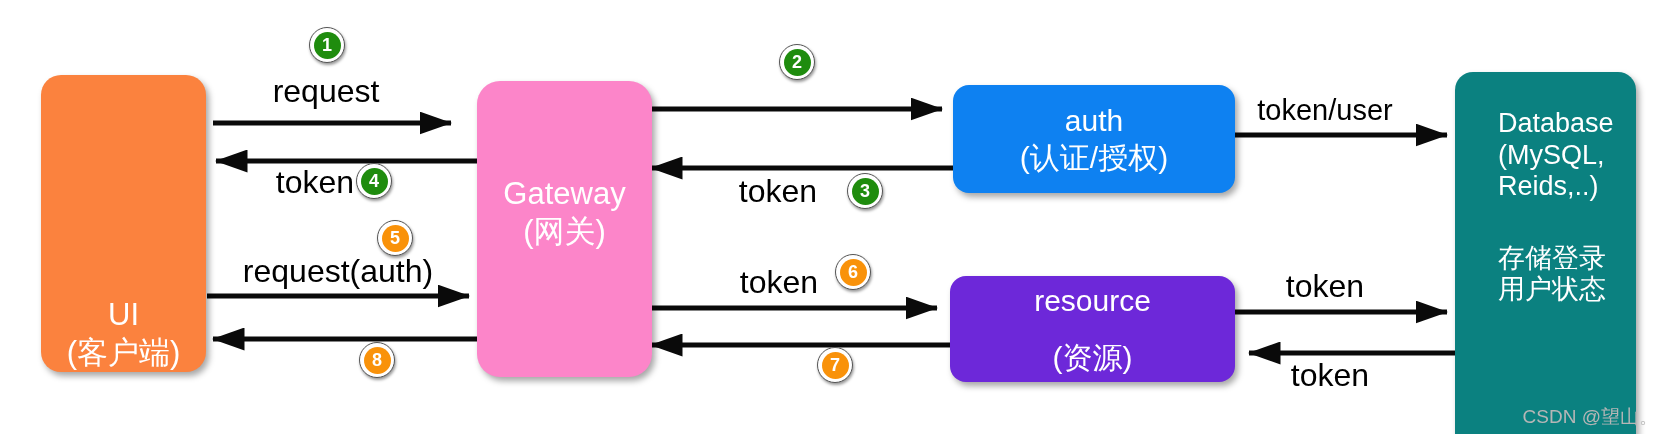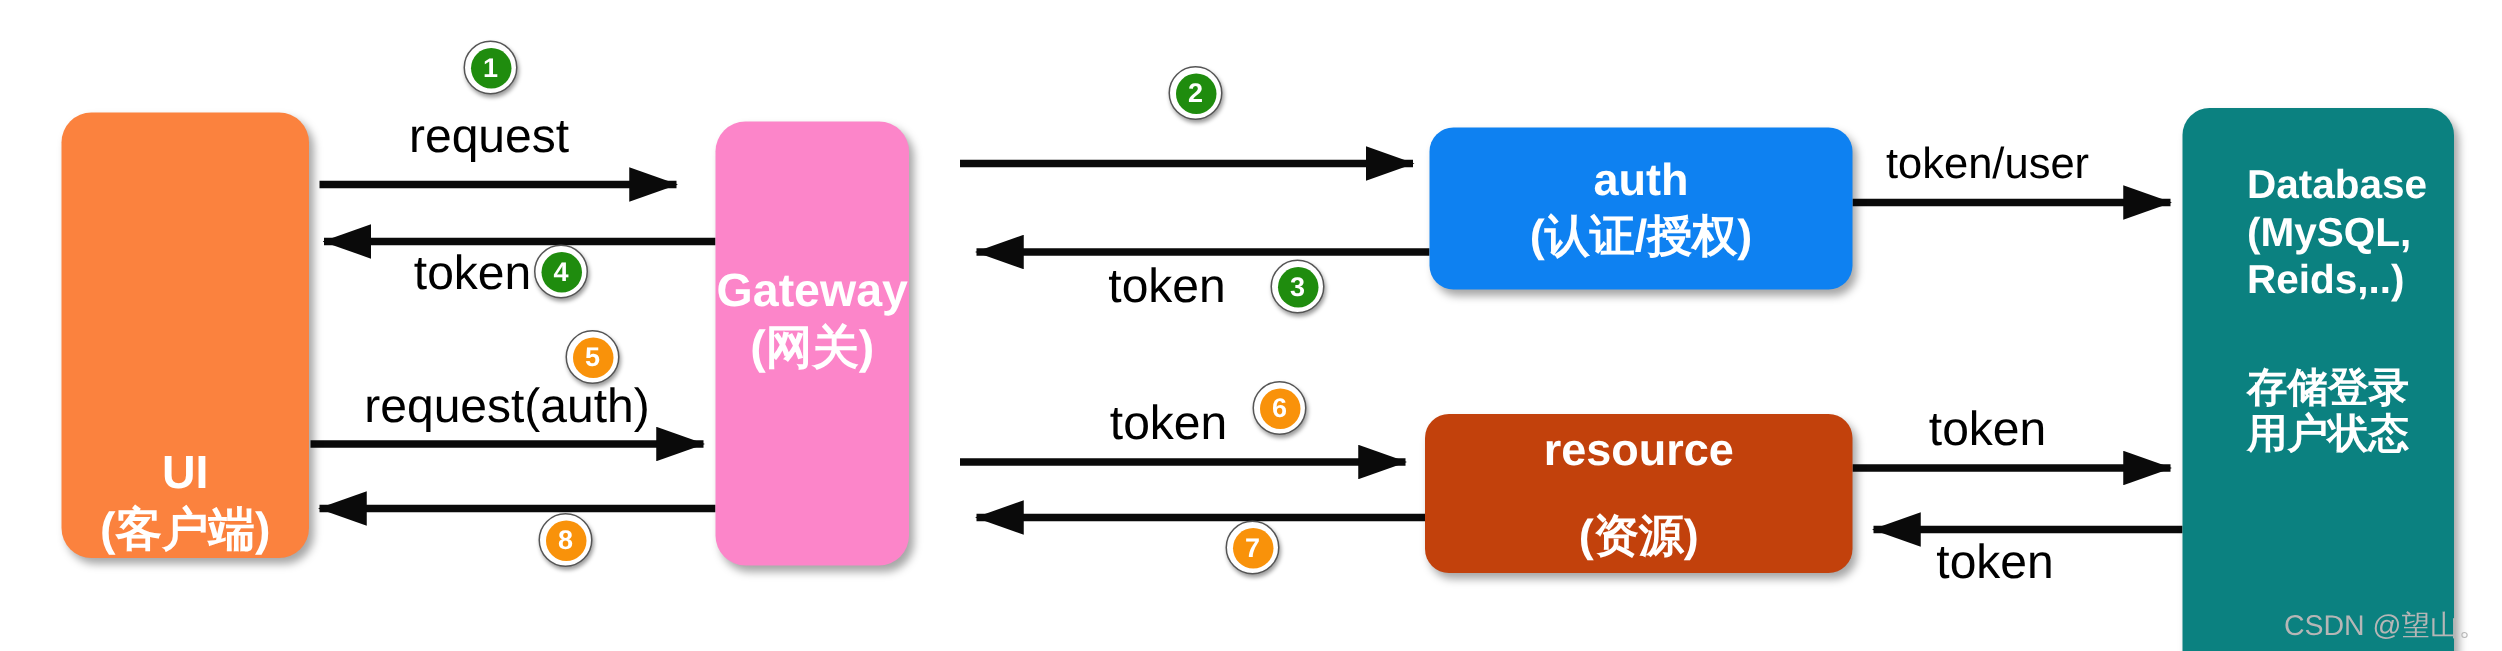--- a/index.html
+++ b/index.html
@@ -4,26 +4,26 @@
 <style>
   html,body{margin:0;padding:0;background:#fff;}
   .stage{
     position:relative;width:1668px;height:434px;background:#ffffff;overflow:hidden;
     font-family:"Liberation Sans","DejaVu Sans",sans-serif;
   }
   .arrows{position:absolute;left:0;top:0;width:1668px;height:434px;}
   .node{
     position:absolute;color:#fff;display:flex;flex-direction:column;
     align-items:center;justify-content:center;text-align:center;
-    border-radius:20px;box-shadow:3px 4px 6px rgba(0,0,0,.35);font-weight:bold;
+    border-radius:20px;box-shadow:3px 4px 6px rgba(0,0,0,.35);
   }
   .node .ntitle,.node .nsub{line-height:38px;}
   .node-ui{left:41px;top:75px;width:165px;height:297px;font-size:31px;}
   .node-ui .tblock{margin-top:-52px;}
-  .node-gateway{left:477px;top:81px;width:129px;height:296px;font-size:31px;line-height:36px;}
+  .node-gateway{left:477px;top:81px;width:175px;height:296px;font-size:31px;line-height:36px;border-radius:23px;}
   .node-gateway .tblock{margin-top:-32px;}
   .node-auth{left:953px;top:85px;width:282px;height:108px;font-size:30px;border-radius:16px;}
   .node-auth .ntitle,.node-auth .nsub{line-height:37px;}
   .node-resource{left:950px;top:276px;width:285px;height:106px;font-size:30px;border-radius:16px;}
   .node-resource .ntitle,.node-resource .nsub{line-height:37px;}
   .node-db{
     left:1455px;top:72px;width:181px;height:383px;font-size:27px;border-radius:18px;
     align-items:flex-start;justify-content:flex-start;text-align:left;
     box-sizing:border-box;padding:36px 0 0 43px;
   }
@@ -85,21 +85,21 @@
       <div class="ntitle">Gateway</div>
       <div class="nsub">(网关)</div>
     </div>
   </div>
 
   <div class="node node-auth" style="background-color: rgb(14, 129, 241);">
     <div class="ntitle">auth</div>
     <div class="nsub">(认证/授权)</div>
   </div>
 
-  <div class="node node-resource" style="background-color: #c2410c; gap: 20px;">
+  <div class="node node-resource" style="background-color: #6d28d9; gap: 20px;">
     <div class="ntitle">resource</div>
     <div class="nsub">(资源)</div>
   </div>
 
   <div class="node node-db" style="background-color: rgb(11, 129, 128);">
     <div class="dbline">Database</div>
     <div class="dbline">(MySQL,</div>
     <div class="dbline">Reids,..)</div>
     <div class="db-spacer"></div>
     <div class="dbline">存储登录</div>

